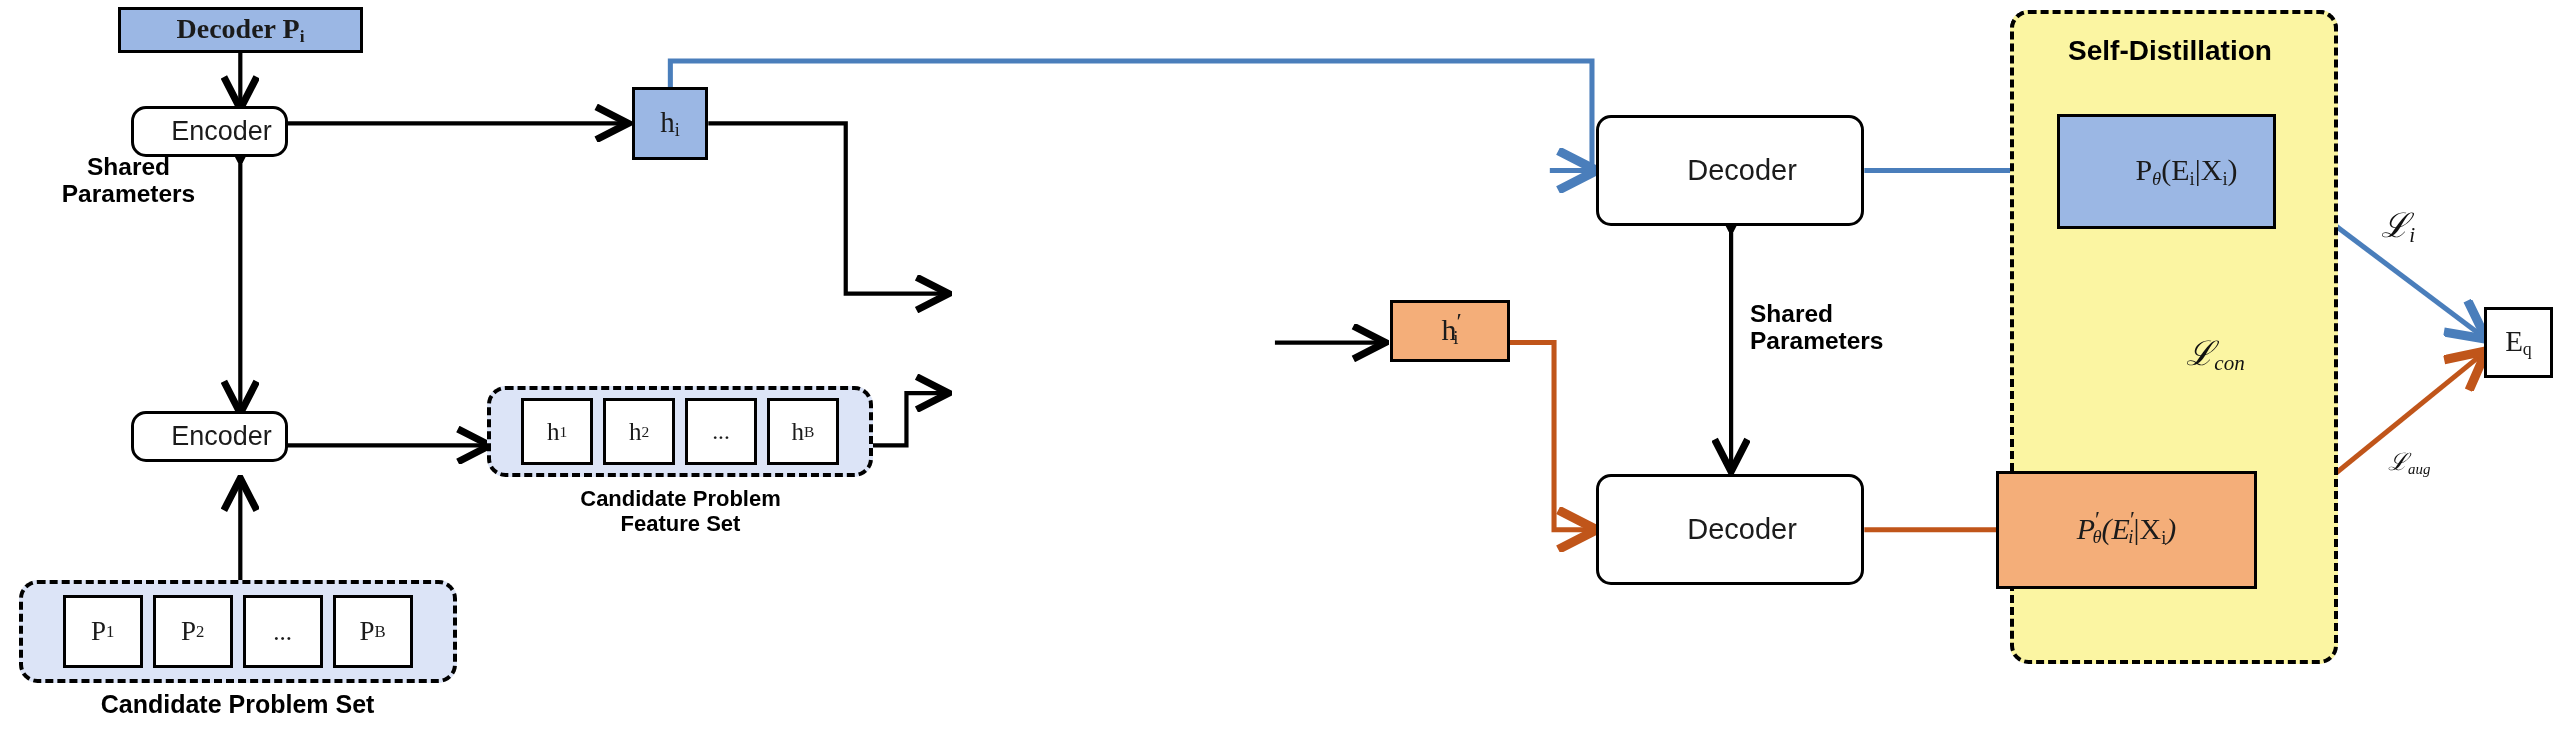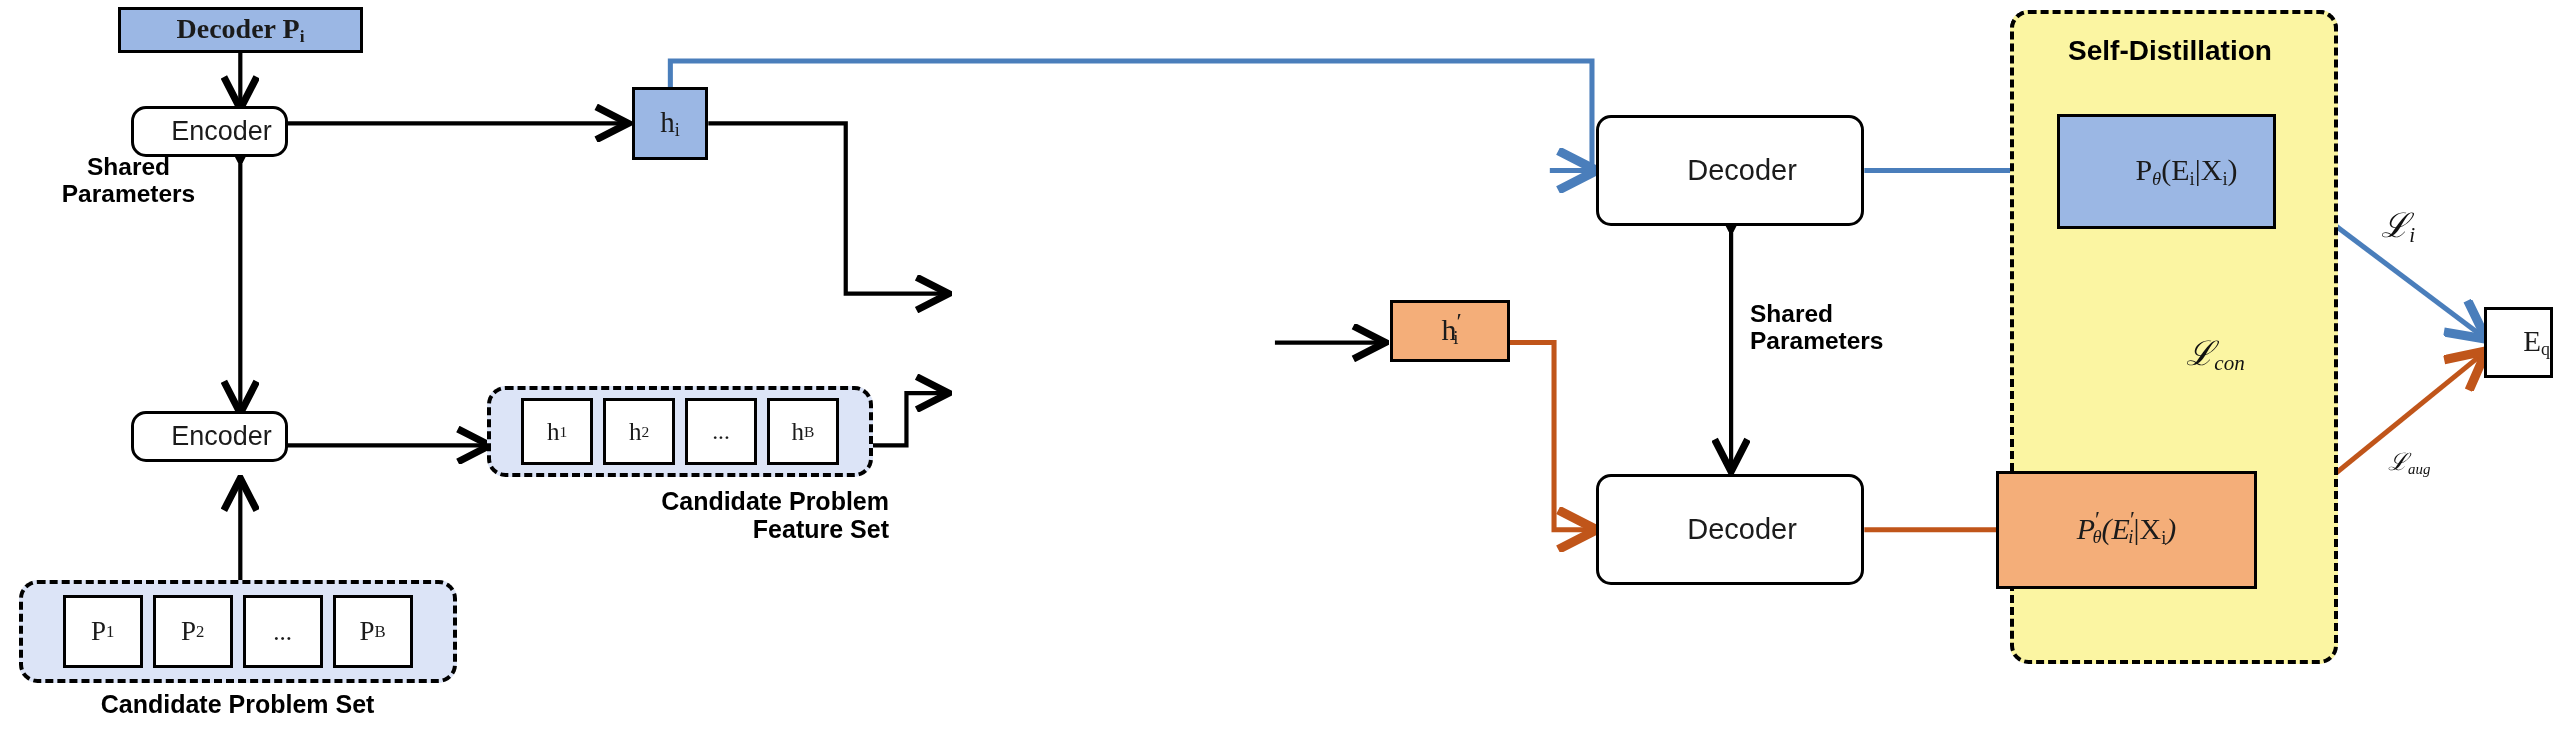--- a/index.html
+++ b/index.html
@@ -28,21 +28,21 @@
     display: flex;
     align-items: center;
     justify-content: center;
     text-align: center;
     color: #1b1b1b;
   }
   
   .blue-fill { background: #9BB7E4; border: 3.4px solid #000; }
   .orange-fill { background: #F4AE79; border: 3.4px solid #000; }
   .white-round { background: #ffffff; border: 3.4px solid #000; border-radius: 15px; padding-left: 24px; }
-  .white-sq { background: #ffffff; border: 3.4px solid #000; justify-content: flex-end; }
+  .white-sq { background: #ffffff; border: 3.4px solid #000; }
   .green-fill { background: #C5E5B0; border: 3.4px solid #000; border-radius: 8.4px; }
   .group-blue {
     background: #DCE4F7;
     border: 4.2px dashed #000;
     border-radius: 18.6px;
   }
   .group-yellow {
     background: #FBF5A2;
     border: 4.2px dashed #000;
     border-radius: 18.6px;
@@ -186,21 +186,21 @@
       </div>
       <div class="slot" style="width:66px; height:61px; font-size:23.6px;">
         <span>...</span>
       </div>
       <div class="slot" style="width:66px; height:61px; font-size:25px;">
         <span>h</span>
           <sub>B</sub>
       </div>
     </div>
   </div>
-  <div class="caption" style="left:472px; top:487px; width:417px; font-size:25px;text-align:right;">Candidate Problem
+  <div class="caption" style="left:472px; top:487px; width:417px; font-size:22px;">Candidate Problem
 Feature Set</div>
 
 
   <div class="node orange-fill serif" style="left:1390px; top:300px; width:120px; height:62px; font-size:30px;">
     <span style="position:relative; display:inline-block;">
       <span>h</span><span class="prime" style="font-size:0.8em; position:relative; top:-0.45em;">′</span><sub style="margin-left:-0.45em;">i</sub>
     </span>
   </div>
 
   <div class="node white-round" style="left:1596px; top:115px; width:268px; height:111px; font-size:29px;">

